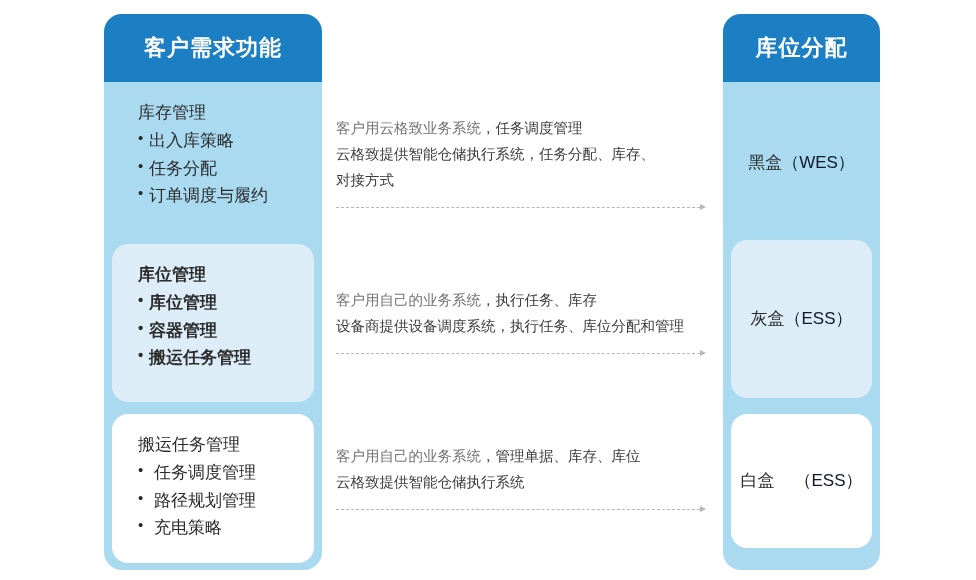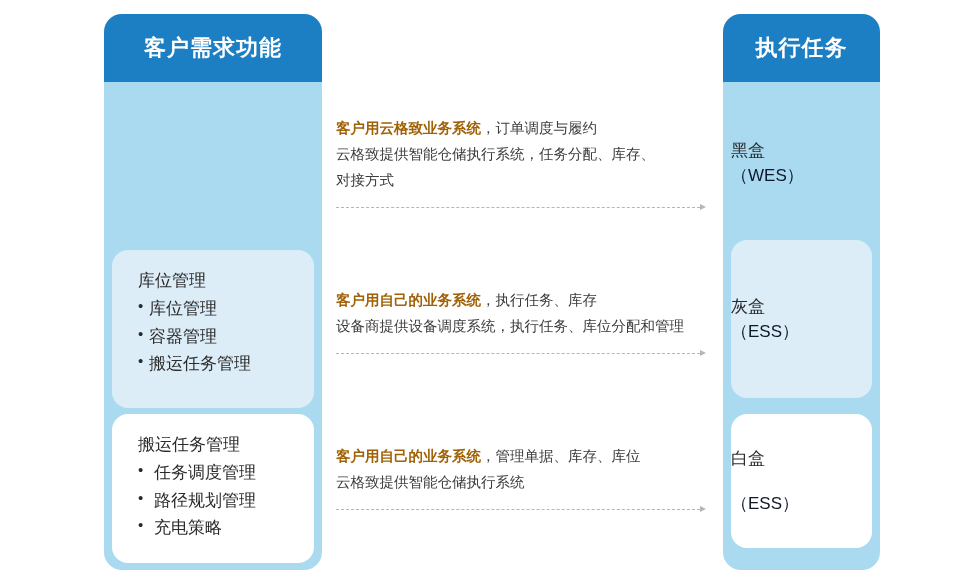--- a/index.html
+++ b/index.html
@@ -109,22 +109,22 @@
     left: 0;
     width: 370px;
   }
   .desc-line {
     font-size: 14.5px;
     line-height: 1.78;
     color: #3c3c3c;
     white-space: nowrap;
   }
   .desc-line.strong-lead .lead {
-    font-weight: bold;
-    color: #a16207;
+    font-weight: normal;
+    color: #737373;
   }
   .connector {
     position: absolute;
     left: 0;
     width: 370px;
     height: 8px;
   }
   .connector .dash {
     position: absolute;
     left: 0;
@@ -145,21 +145,21 @@
 
   
   #right-column {
     left: 723px;
     top: 14px;
     width: 157px;
     height: 556px;
   }
   .mode-card {
     display: flex;
-    flex-direction: column;
+    align-items: center;
     justify-content: center;
   }
   .mode-name {
     font-size: 17px;
     line-height: 1.5;
     color: #2b2b2b;
   }
   .mode-code {
     font-size: 17px;
     line-height: 1.5;
@@ -167,22 +167,32 @@
   }
 </style>
 </head>
 <body>
 
 <div class="column" id="left-column">
   <div class="col-outer"></div>
 
   <div class="col-header">客户需求功能</div>
 
-
-  <div class="card tone-b" style="top:236px; height:158px;">
+  <div class="card tone-a" style="top:68px; height:162px; border-radius:0 0 16px 16px;">
+    <div class="feat-body">
+      <div class="feat-title">库存管理</div>
+      <ul class="feat-list">
+        <li>出入库策略</li>
+        <li>任务分配</li>
+        <li>订单调度与履约</li>
+      </ul>
+    </div>
+  </div>
+
+  <div class="card tone-b" style="top:230px; height:158px;font-weight:bold;">
     <div class="feat-body">
       <div class="feat-title">库位管理</div>
       <ul class="feat-list">
         <li>库位管理</li>
         <li>容器管理</li>
         <li>搬运任务管理</li>
       </ul>
     </div>
   </div>
 
@@ -195,21 +205,21 @@
         <li>充电策略</li>
       </ul>
     </div>
   </div>
 </div>
 
 <div id="middle-column">
 
   <div class="desc-block" style="top:116px;">
     <div class="desc-line strong-lead">
-      <span class="lead">客户用云格致业务系统</span><span>，订单调度与履约</span>
+      <span class="lead">客户用云格致业务系统</span><span>，任务调度管理</span>
     </div>
     <div class="desc-line">云格致提供智能仓储执行系统，任务分配、库存、</div>
     <div class="desc-line">对接方式</div>
   </div>
   <div class="connector" style="top:204px;">
     <div class="dash"></div>
     <div class="head"></div>
   </div>
 
   <div class="desc-block" style="top:288px;">
@@ -231,21 +241,21 @@
   </div>
   <div class="connector" style="top:506px;">
     <div class="dash"></div>
     <div class="head"></div>
   </div>
 </div>
 
 <div class="column" id="right-column">
   <div class="col-outer"></div>
 
-  <div class="col-header">执行任务</div>
+  <div class="col-header">库位分配</div>
 
   <div class="card tone-a mode-card" style="top:68px; height:162px; border-radius:0 0 16px 16px;">
     <div class="mode-name">黑盒</div>
     <div class="mode-code">（WES）</div>
   </div>
 
   <div class="card tone-b mode-card" style="top:226px; height:158px;">
     <div class="mode-name">灰盒</div>
     <div class="mode-code">（ESS）</div>
   </div>

